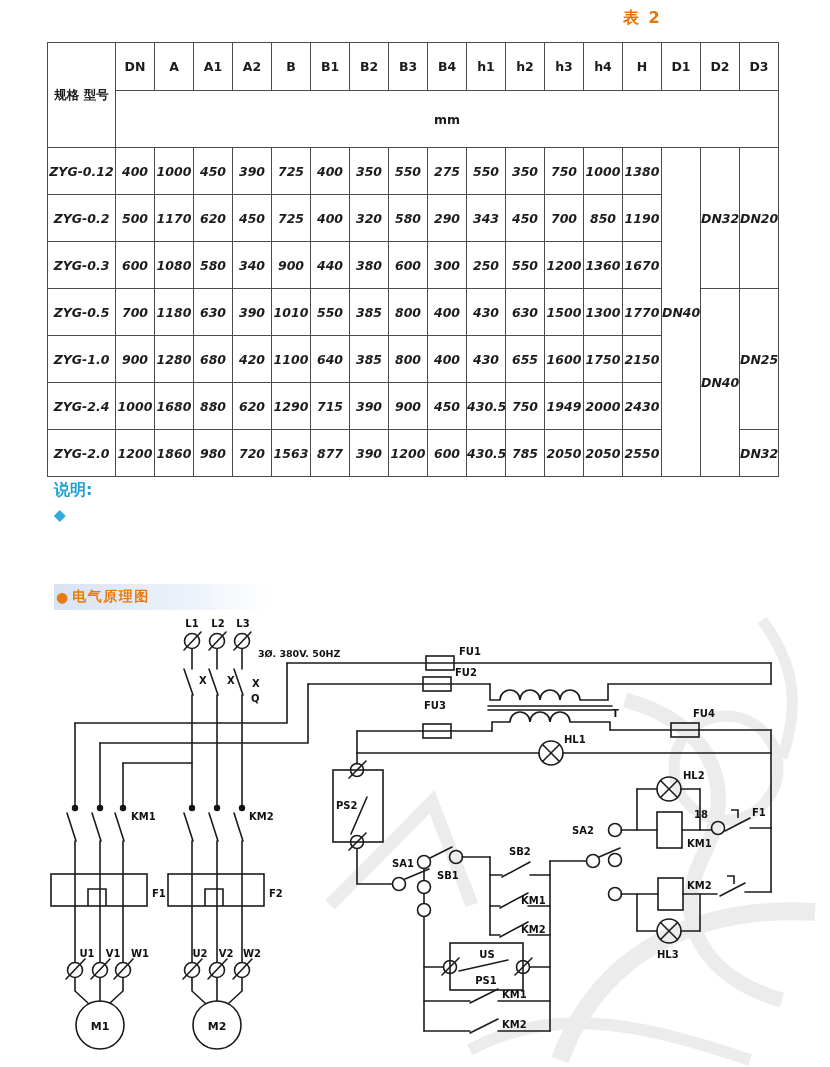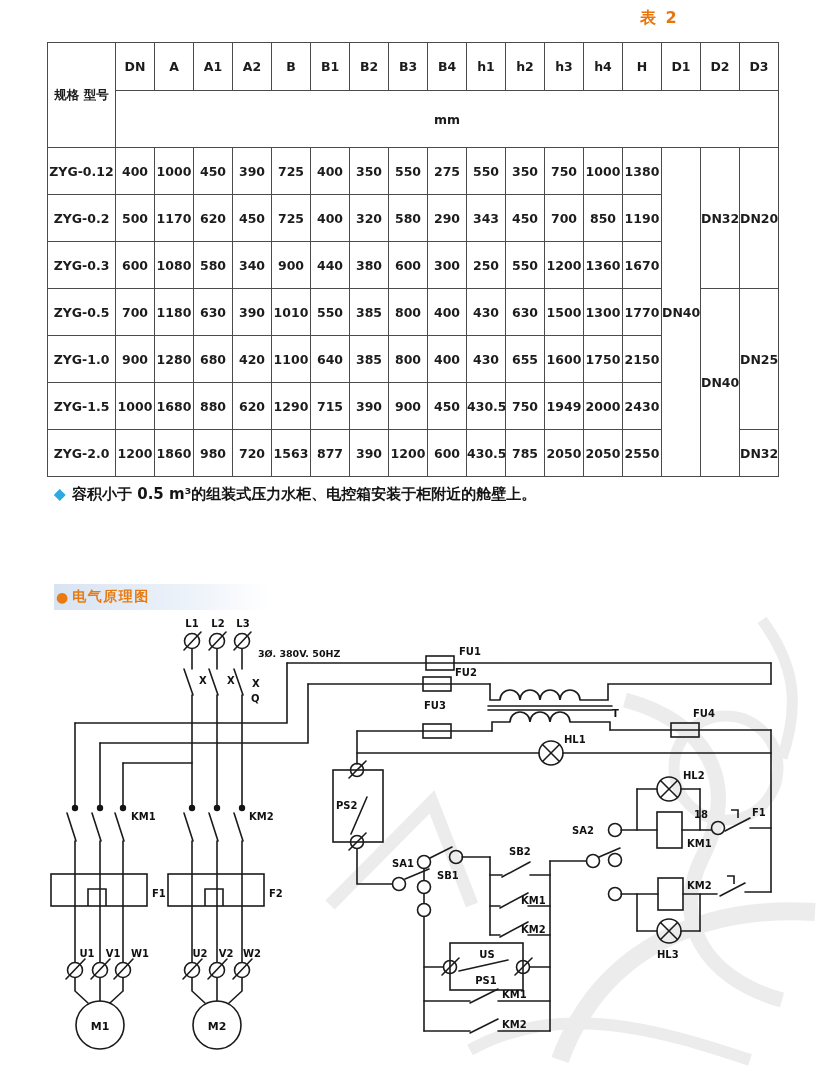--- a/index.html
+++ b/index.html
@@ -1,34 +1,34 @@
 <!DOCTYPE html>
 <html><head>
 <meta charset="utf-8">
 <style>
   html,body { margin:0; padding:0; }
   body {
     width:830px; height:1067px; position:relative; background:#ffffff;
     font-family:"DejaVu Sans","Liberation Sans",sans-serif; overflow:hidden;
   }
   .caption {
-    position:absolute; left:640px; top:8px; color:#e8750b;
+    position:absolute; left:623px; top:8px; color:#e8750b;
     font-size:16px; font-weight:bold; letter-spacing:2px;
   }
   table.spec {
     position:absolute; left:47px; top:42px; width:731px;
     border-collapse:collapse; table-layout:fixed;
   }
   table.spec th, table.spec td {
     border:1px solid #4b4b4b; text-align:center; vertical-align:middle;
     font-size:12.5px; font-weight:bold; color:#1c1c1c; padding:0; overflow:hidden;
   }
   tr.hrow1 { height:48px; }
   tr.hrow2 { height:57px; }
-  tr.drow  { height:47px; }
+  tr.drow  { height:47px;font-style:italic; }
   td.corner { text-align:left; padding-left:3px; font-size:12px;margin-left:23px; }
   .notes { position:absolute; left:54px; top:480px; width:735px; }
   .notes-title { color:#19a0d8; font-size:16px; font-weight:bold; margin-bottom:2px; }
   .note-item {
     position:relative; padding-left:18px; font-size:15px; font-weight:bold;
     color:#141414; line-height:23px; margin-top:3px;
   }
   .note-item .diamond { position:absolute; left:0; top:0; color:#2fa9e2; font-size:15px; }
   .section-head {
     position:absolute; left:54px; top:584px; width:216px; height:26px;
@@ -182,21 +182,21 @@
     <td>385</td>
     <td>800</td>
     <td>400</td>
     <td>430</td>
     <td>655</td>
     <td>1600</td>
     <td>1750</td>
     <td>2150</td>
   </tr>
   <tr class="drow">
-    <td>ZYG-1.5</td>
+    <td>ZYG-2.4</td>
     <td>1000</td>
     <td>1680</td>
     <td>880</td>
     <td>620</td>
     <td>1290</td>
     <td>715</td>
     <td>390</td>
     <td>900</td>
     <td>450</td>
     <td>430.5</td>
@@ -220,26 +220,26 @@
     <td>785</td>
     <td>2050</td>
     <td>2050</td>
     <td>2550</td>
     <td>DN32</td>
   </tr>
   </tbody>
 </table>
 
 <div class="notes">
+  <div class="notes-title">说明:</div>
   <div class="note-item">
     <span class="diamond">◆</span>
   </div>
   <div class="note-item">
     <span class="diamond">◆</span>
-    <span>容积小于 0.5 m³的组装式压力水柜、电控箱安装于柜附近的舱壁上。</span>
   </div>
 </div>
 
 <div class="section-head">
   <span class="section-bullet">●</span>
   <span class="section-title">电气原理图</span>
 </div>
 
 <svg class="diagram" width="830" height="467" viewBox="0 600 830 467" xmlns="http://www.w3.org/2000/svg">
 

